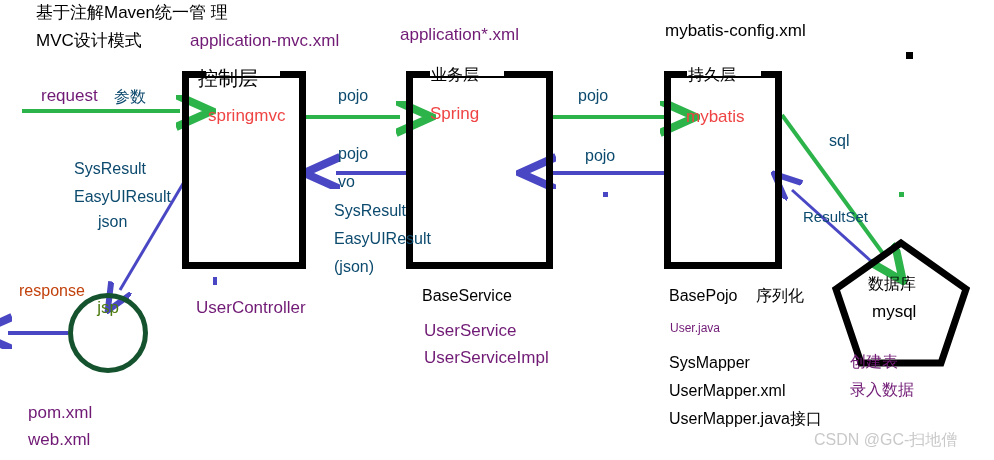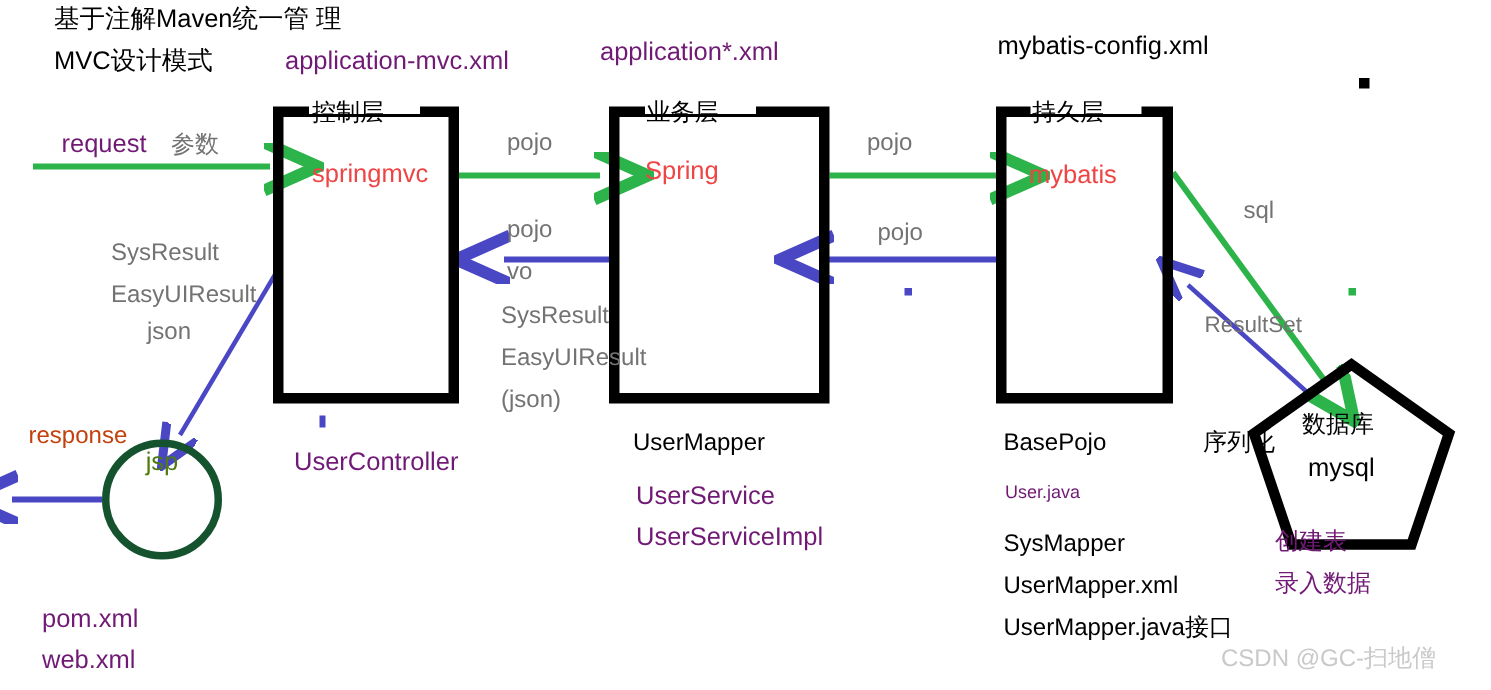--- a/index.html
+++ b/index.html
@@ -15,21 +15,21 @@
     overflow: hidden;
     font-family: "Liberation Sans", "DejaVu Sans", sans-serif;
   }
   .lbl {
     position: absolute;
     white-space: nowrap;
     line-height: 1.05;
   }
   .black  { color: #000000; }
   .green  { color: #701a75; }
-  .red    { color: #737373; }
+  .red    { color: #0c4a6e; }
   .blue   { color: #c2410c; }
   .grey   { color: #c9c9c9; }
 
   
   .layerbox {
     position: absolute;
     box-sizing: border-box;
     border: 7px solid #000000;
     background: transparent;
   }
@@ -110,21 +110,21 @@
 
   <div class="lbl black" style="left:36px; top:4px; font-size:17px;">基于注解Maven统一管 理</div>
   <div class="lbl black" style="left:36px; top:32px; font-size:17px;">MVC设计模式</div>
 
   <div class="lbl green" style="left:190px; top:32px; font-size:17px;">application-mvc.xml</div>
   <div class="lbl green" style="left:400px; top:26px; font-size:17px;">application*.xml</div>
   <div class="lbl black" style="left:665px; top:22px; font-size:17px;">mybatis-config.xml</div>
 
   <div class="layerbox" style="left:182px; top:71px; width:124px; height:198px;"></div>
   <div class="boxgap" style="left:206px; top:66px; width:74px;"></div>
-  <div class="boxcaption" style="left:208px; top:65px; font-size:16px;">控制层</div>
+  <div class="boxcaption" style="left:198px; top:65px; font-size:20px;">控制层</div>
   <div class="boxbody" style="left:208px; top:106px; font-size:17px;">springmvc</div>
 
   <div class="layerbox" style="left:406px; top:71px; width:147px; height:198px;"></div>
   <div class="boxgap" style="left:430px; top:66px; width:74px;"></div>
   <div class="boxcaption" style="left:431px; top:65px; font-size:16px;">业务层</div>
   <div class="boxbody" style="left:430px; top:104px; font-size:17px;">Spring</div>
 
   <div class="layerbox" style="left:664px; top:71px; width:118px; height:198px;"></div>
   <div class="boxgap" style="left:687px; top:66px; width:74px;"></div>
   <div class="boxcaption" style="left:688px; top:65px; font-size:16px;">持久层</div>
@@ -154,26 +154,26 @@
   <div class="lbl red" style="left:74px; top:189px; font-size:16px;">EasyUIResult</div>
   <div class="lbl red" style="left:98px; top:214px; font-size:16px;">json</div>
 
   <div class="lbl blue" style="left:19px; top:283px; font-size:16px;">response</div>
 
   <div class="lbl red" style="left:829px; top:133px; font-size:16px;">sql</div>
   <div class="lbl red" style="left:803px; top:209px; font-size:15px;">ResultSet</div>
 
   <div class="lbl green" style="left:196px; top:299px; font-size:17px;">UserController</div>
 
-  <div class="lbl black" style="left:422px; top:288px; font-size:16px;">UserMapper</div>
+  <div class="lbl black" style="left:422px; top:288px; font-size:16px;">BaseService</div>
   <div class="lbl green" style="left:424px; top:322px; font-size:17px;">UserService</div>
   <div class="lbl green" style="left:424px; top:349px; font-size:17px;">UserServiceImpl</div>
 
   <div class="lbl black" style="left:669px; top:288px; font-size:16px;">BasePojo</div>
-  <div class="lbl black" style="left:756px; top:288px; font-size:16px;margin-left:46px;">序列化</div>
+  <div class="lbl black" style="left:756px; top:288px; font-size:16px;">序列化</div>
   <div class="lbl green" style="left:670px; top:322px; font-size:12px;">User.java</div>
   <div class="lbl black" style="left:669px; top:355px; font-size:16px;">SysMapper</div>
   <div class="lbl black" style="left:669px; top:383px; font-size:16px;">UserMapper.xml</div>
   <div class="lbl black" style="left:669px; top:411px; font-size:16px;">UserMapper.java接口</div>
 
   <div class="lbl green" style="left:850px; top:354px; font-size:16px;">创建表</div>
   <div class="lbl green" style="left:850px; top:382px; font-size:16px;">录入数据</div>
 
   <div class="lbl green" style="left:28px; top:404px; font-size:17px;">pom.xml</div>
   <div class="lbl green" style="left:28px; top:431px; font-size:17px;">web.xml</div>

